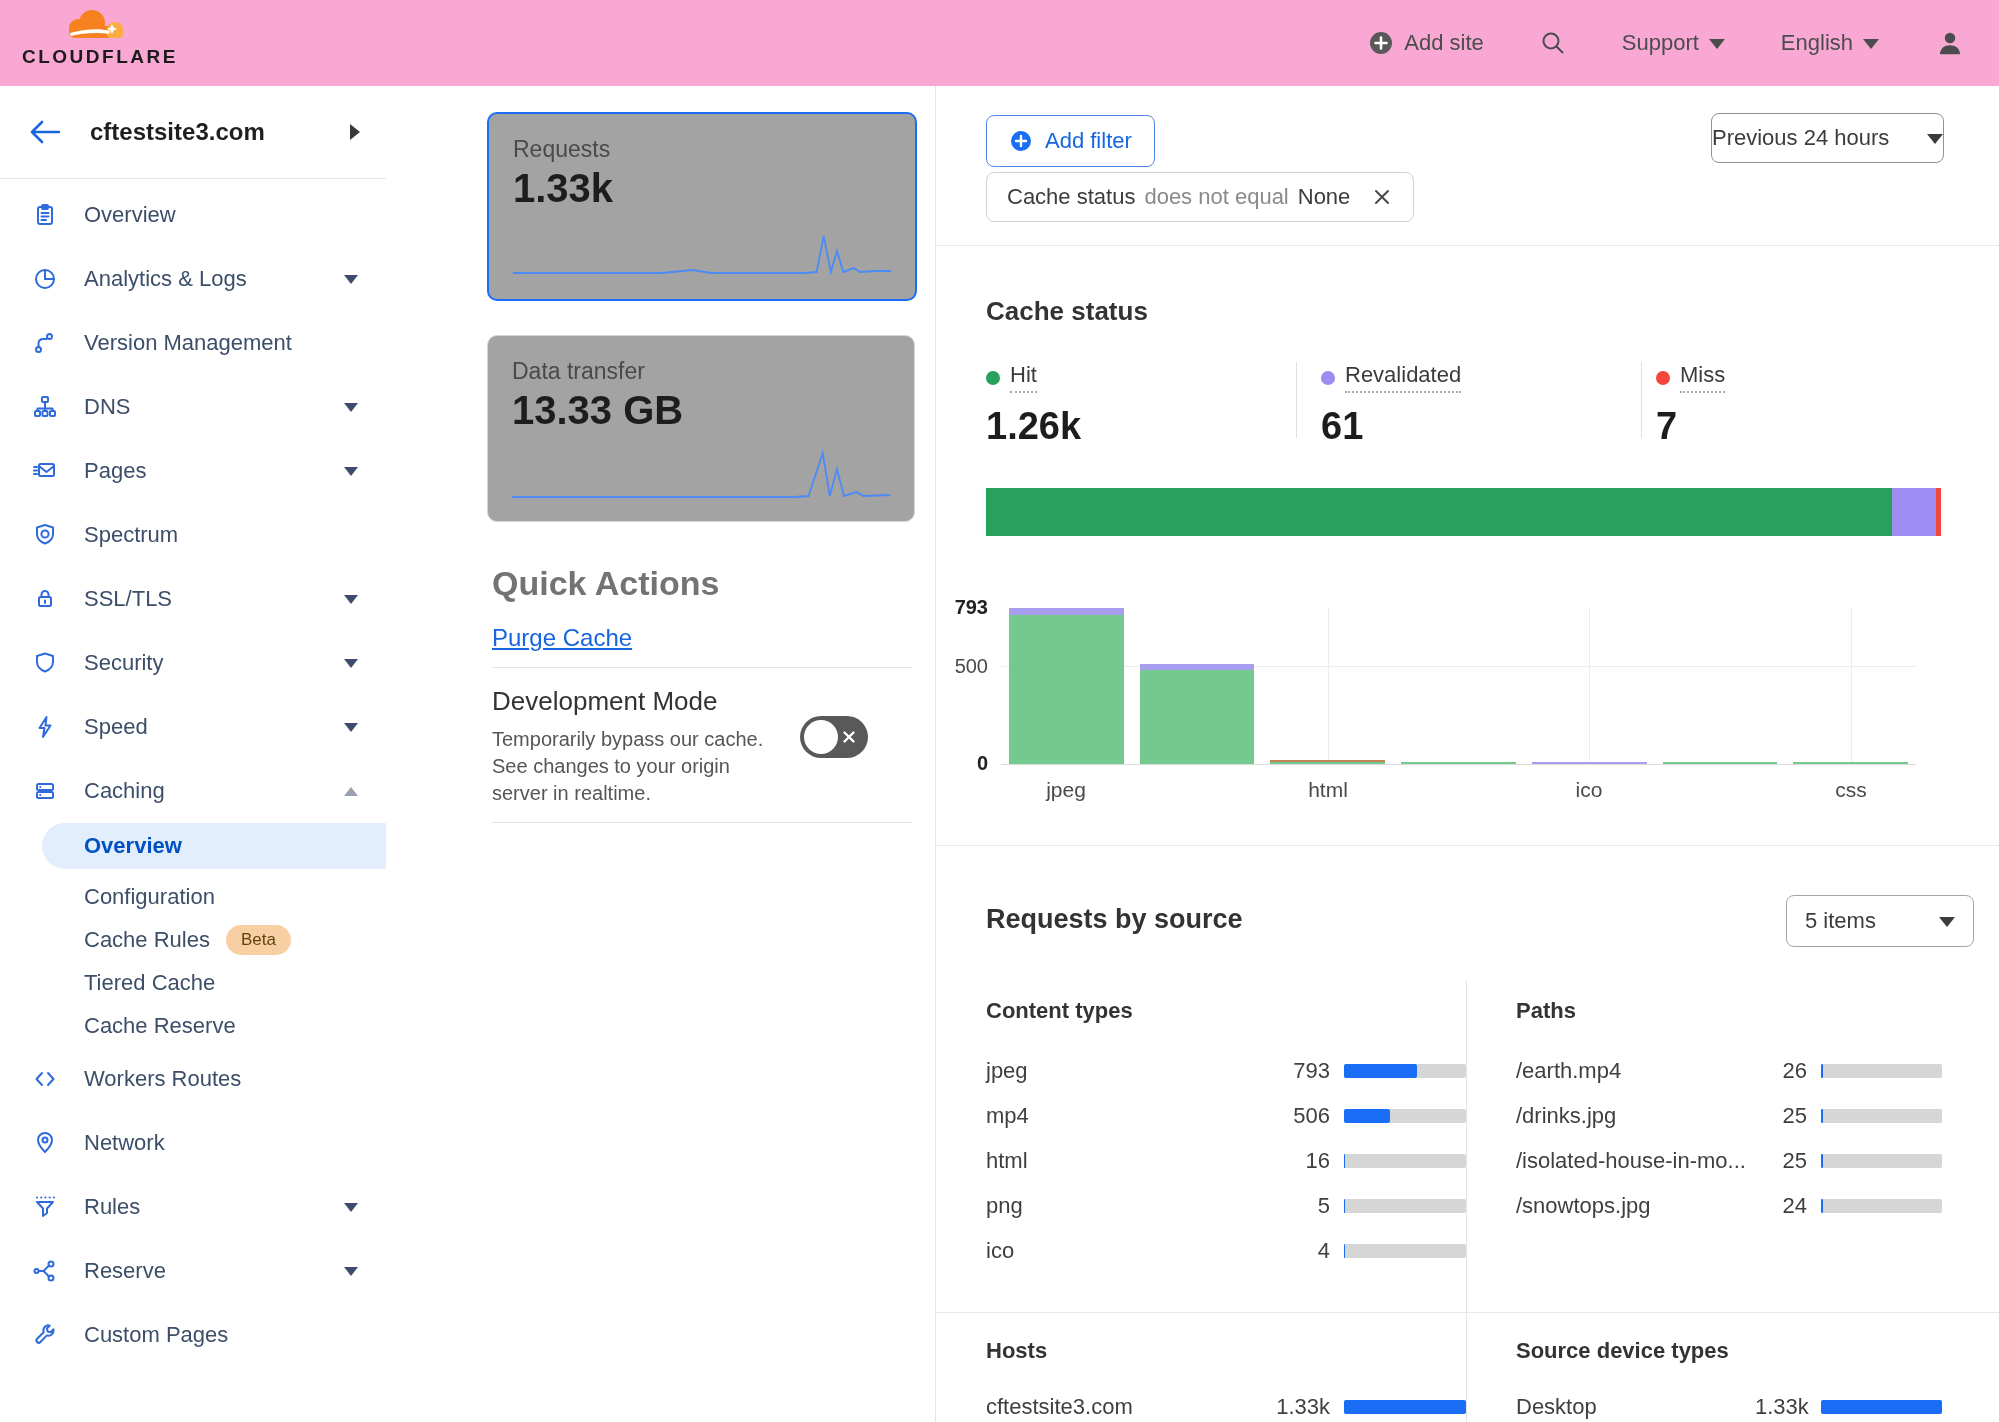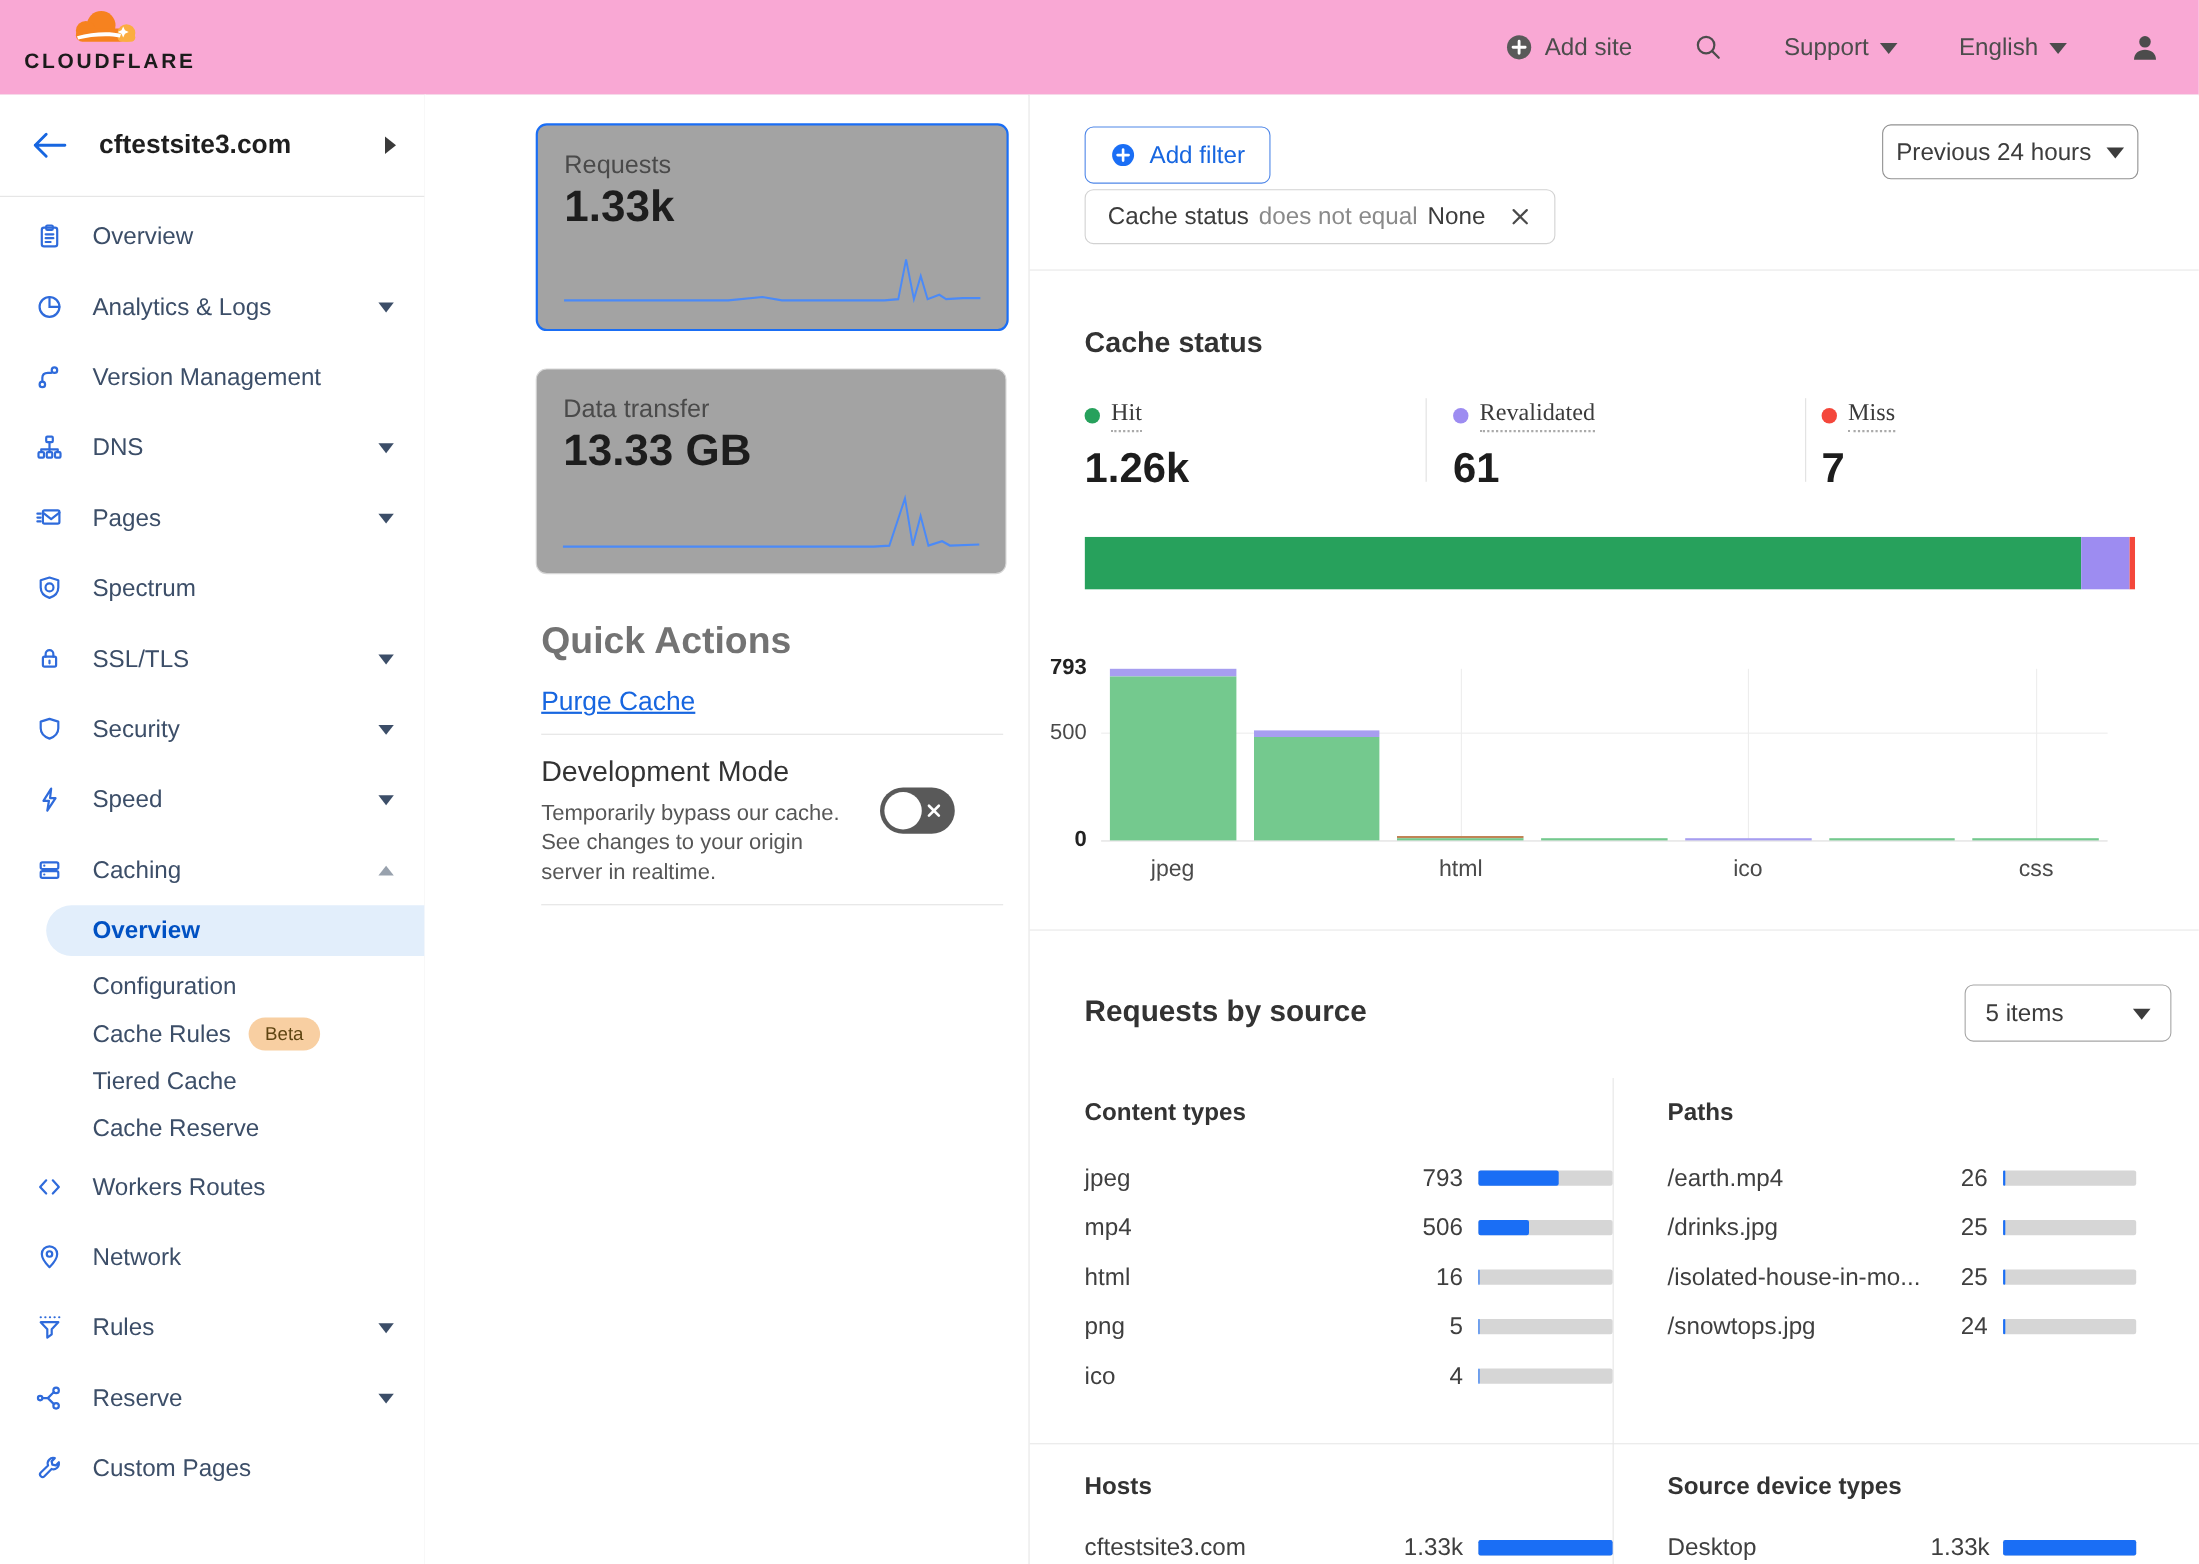--- a/index.html
+++ b/index.html
@@ -42,30 +42,30 @@
   .dev-desc{position:absolute;left:106px;top:640px;width:285px;font-size:20px;line-height:27px;color:#565656;}
   .toggle{position:absolute;left:414px;top:630px;width:68px;height:42px;background:#595959;border-radius:21px;cursor:pointer;}
   .knob{position:absolute;left:4px;top:4px;width:34px;height:34px;background:#fff;border-radius:50%;}
   .toggle svg{position:absolute;right:10px;top:12px;}
   
   .main{position:absolute;left:935px;top:86px;width:1064px;height:1336px;background:#fff;border-left:1px solid #e6e6e6;}
   .btn-addfilter{position:absolute;left:50px;top:29px;height:50px;display:inline-flex;align-items:center;gap:12px;
      padding:0 22px;background:#fff;border:1px solid #4f87e8;border-radius:8px;font-size:22px;color:#1766e0;cursor:pointer;}
   .dd{display:inline-flex;align-items:center;background:#fff;border:1px solid #919191;border-radius:8px;
       font-size:22px;color:#3c3c3c;cursor:pointer;}
-  .dd-time{position:absolute;left:775px;top:27px;width:231px;height:48px;justify-content:center;gap:14px;}
+  .dd-time{position:absolute;left:775px;top:27px;width:231px;height:48px;justify-content:space-between;gap:14px;}
   .dd-items{position:absolute;left:850px;top:809px;width:150px;height:50px;padding:0 18px;justify-content:space-between;border-color:#a5a5a5;}
   .chip{position:absolute;left:50px;top:86px;height:48px;display:inline-flex;align-items:center;gap:9px;
         padding:0 20px;border:1px solid #d2d2d2;border-radius:8px;font-size:22px;cursor:pointer;background:#fff;}
   .chip .f{color:#3c3c3c;} .chip .o{color:#8a8a8a;}
   .hr{position:absolute;left:0;width:1064px;border-top:1px solid #e8e8e8;}
   .sec-title{position:absolute;left:50px;font-size:26px;font-weight:600;color:#333;}
   .stat{position:absolute;top:276px;width:300px;}
   .stat-label{display:inline-flex;align-items:center;gap:10px;font-size:22px;color:#3b3b3b;cursor:pointer;}
-  .stat-label .txt{border-bottom:2px dotted #aaa;padding-bottom:3px;font-family:Liberation Serif, serif;}
+  .stat-label .txt{border-bottom:2px dotted #aaa;padding-bottom:3px;}
   .dot{width:14px;height:14px;border-radius:50%;}
   .stat-num{margin-top:12px;font-size:38px;font-weight:bold;color:#1d1d1d;}
   .stat-div{position:absolute;top:276px;width:1px;height:76px;background:#e0e0e0;}
   .stackbar{position:absolute;left:50px;top:402px;width:955px;height:48px;display:flex;overflow:hidden;}
   .seg{height:100%;}
   .chart-plot{position:absolute;left:65px;top:522px;width:915px;height:156px;border-bottom:1px solid #dcdcdc;}
   .vgrid{position:absolute;top:0;bottom:0;width:1px;background:#ededed;}
   .hgrid{position:absolute;left:0;right:0;top:58px;height:1px;background:#ededed;}
   .colbar{position:absolute;bottom:0;display:flex;flex-direction:column;justify-content:flex-end;}
   .ytick{position:absolute;left:0;width:52px;text-align:right;font-size:20px;color:#4a4a4a;}

